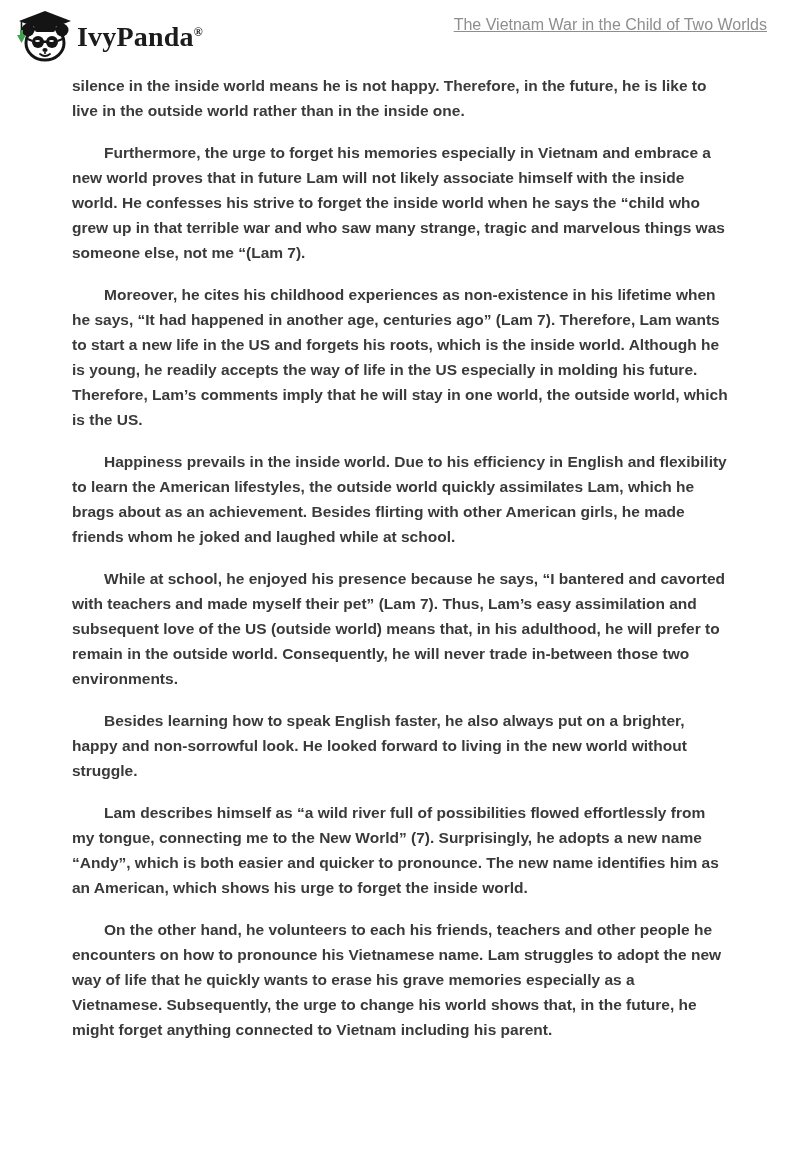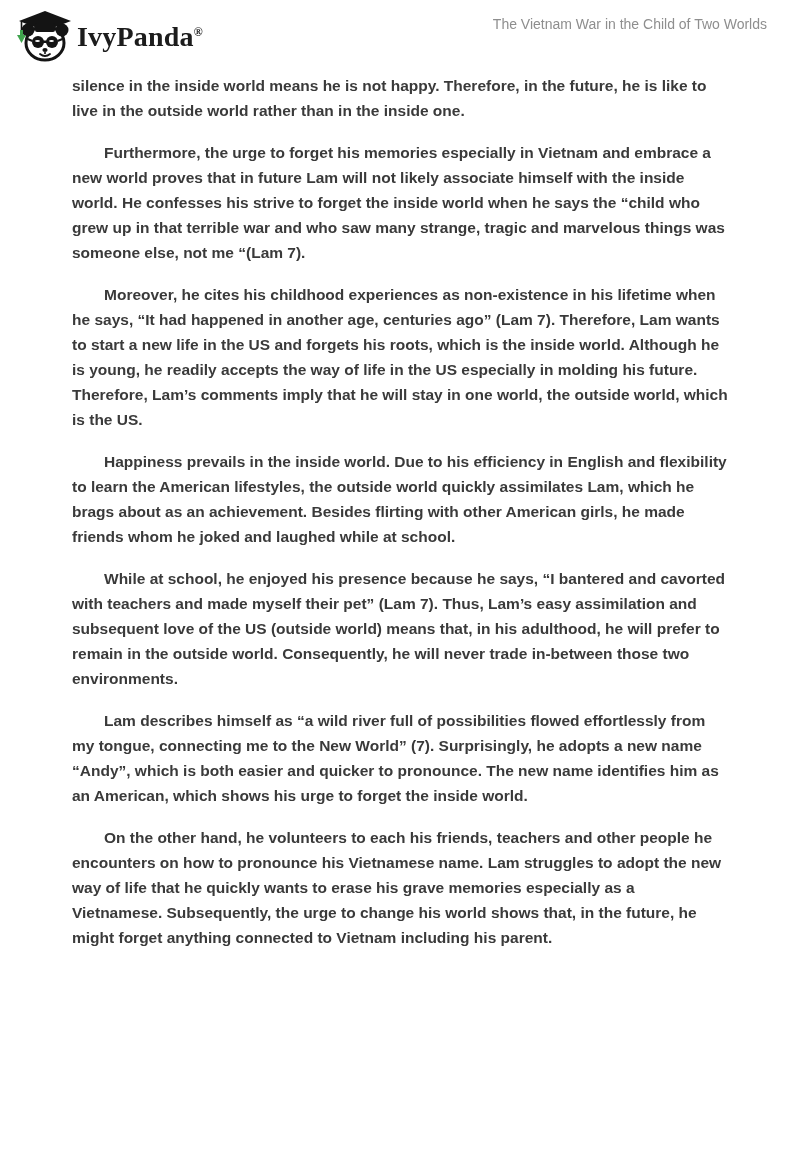--- a/index.html
+++ b/index.html
@@ -42,23 +42,24 @@
     white-space: nowrap;
   }
   .logo-text sup {
     font-size: 12px;
     font-weight: 700;
     vertical-align: super;
     line-height: 0;
   }
   .doc-title {
     margin-top: 8px;
-    font-size: 14px;
+    font-size: 16px;
     color: #8e8e8e;
     white-space: nowrap;
+    text-decoration: underline;
   }
   .content {
     position: absolute;
     top: 73px;
     left: 72px;
     width: 656px;
     font-size: 15.5px;
     line-height: 25px;
     color: #3a3a3a;
     font-weight: bold;
@@ -112,19 +113,20 @@
     </div>
     <div class="doc-title">The Vietnam War in the Child of Two Worlds</div>
   </header>
 
   <main class="content">
     <p class="para no-indent">silence in the inside world means he is not happy. Therefore, in the future, he is like to live in the outside world rather than in the inside one.</p>
     <p class="para">Furthermore, the urge to forget his memories especially in Vietnam and embrace a new world proves that in future Lam will not likely associate himself with the inside world. He confesses his strive to forget the inside world when he says the “child who grew up in that terrible war and who saw many strange, tragic and marvelous things was someone else, not me “(Lam 7).</p>
     <p class="para">Moreover, he cites his childhood experiences as non-existence in his lifetime when he says, “It had happened in another age, centuries ago” (Lam 7). Therefore, Lam wants to start a new life in the US and forgets his roots, which is the inside world. Although he is young, he readily accepts the way of life in the US especially in molding his future. Therefore, Lam’s comments imply that he will stay in one world, the outside world, which is the US.</p>
     <p class="para">Happiness prevails in the inside world. Due to his efficiency in English and flexibility to learn the American lifestyles, the outside world quickly assimilates Lam, which he brags about as an achievement. Besides flirting with other American girls, he made friends whom he joked and laughed while at school.</p>
     <p class="para">While at school, he enjoyed his presence because he says, “I bantered and cavorted with teachers and made myself their pet” (Lam 7). Thus, Lam’s easy assimilation and subsequent love of the US (outside world) means that, in his adulthood, he will prefer to remain in the outside world. Consequently, he will never trade in-between those two environments.</p>
+    <p class="para">Besides learning how to speak English faster, he also always put on a brighter, happy and non-sorrowful look. He looked forward to living in the new world without struggle.</p>
     <p class="para">Lam describes himself as “a wild river full of possibilities flowed effortlessly from my tongue, connecting me to the New World” (7). Surprisingly, he adopts a new name “Andy”, which is both easier and quicker to pronounce. The new name identifies him as an American, which shows his urge to forget the inside world.</p>
     <p class="para">On the other hand, he volunteers to each his friends, teachers and other people he encounters on how to pronounce his Vietnamese name. Lam struggles to adopt the new way of life that he quickly wants to erase his grave memories especially as a Vietnamese. Subsequently, the urge to change his world shows that, in the future, he might forget anything connected to Vietnam including his parent.</p>
   </main>
 
   <a class="source-url" href="#">https://ivypanda.com/essays/child-of-two-worlds/</a>
 
 </div>
 
 </body></html>

